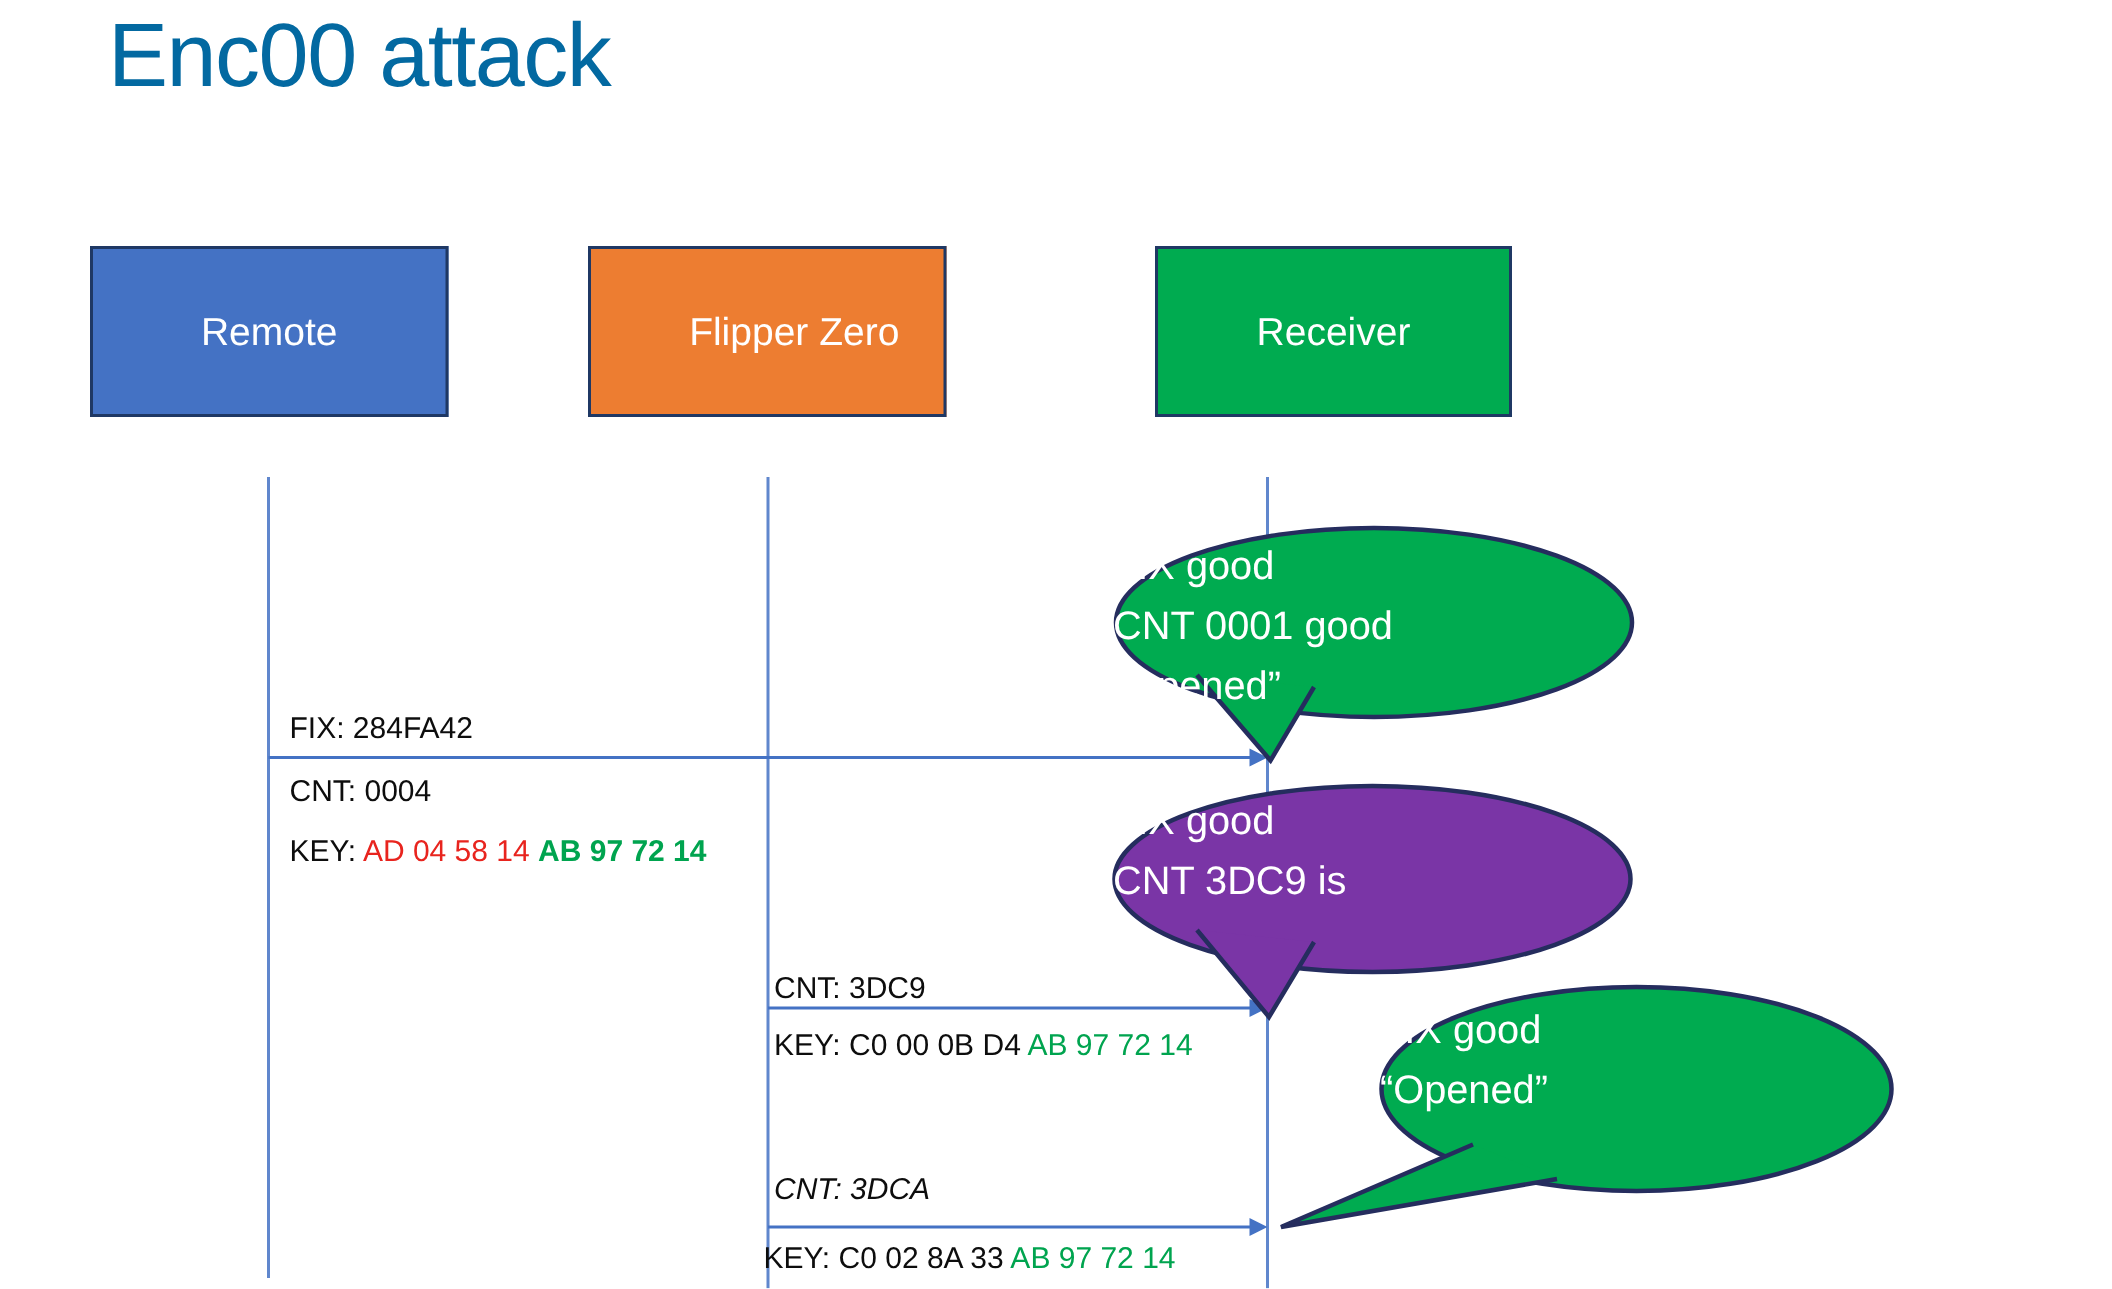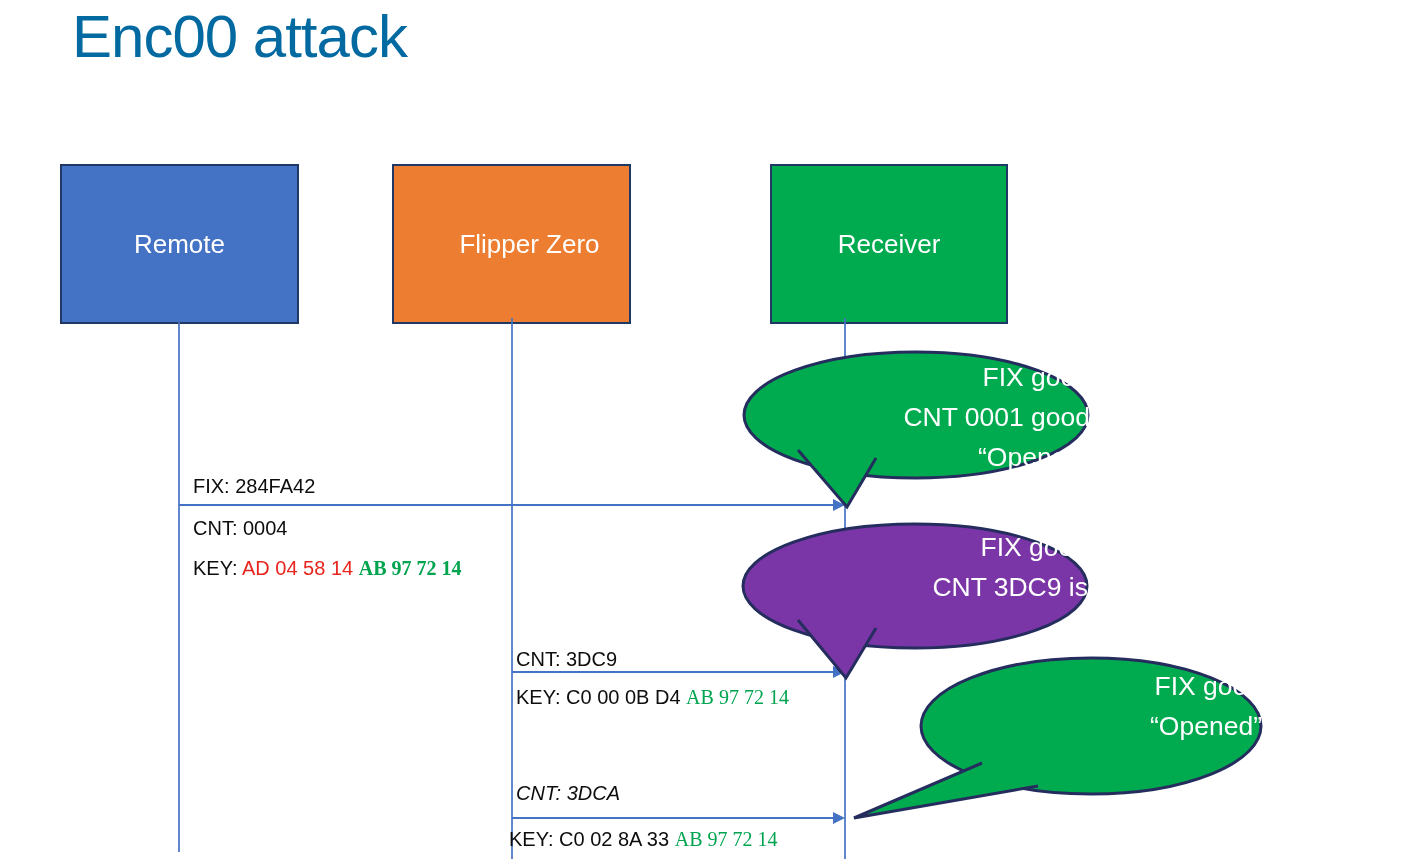--- a/index.html
+++ b/index.html
@@ -23,21 +23,21 @@
     overflow:hidden;
     font-family:"Liberation Sans","DejaVu Sans",sans-serif;
     color:var(--ink);
   }
   .title{
     position:absolute;left:72px;top:2px;
     font-size:60px;font-weight:300;letter-spacing:-1px;
     color:#0369a1;white-space:nowrap;
   }
   .actor{
-    position:absolute;top:164px;height:160px;
+    position:absolute;top:164px;height:114px;
     border:2.5px solid var(--actor-border);
     display:flex;align-items:center;justify-content:center;
     color:#fff;font-size:26px;
   }
   .actor.remote{left:60px;width:239px;background:var(--blue);}
   .actor.flipper{left:392px;width:239px;background:var(--orange);padding-left:36px;}
   .actor.receiver{left:726px;width:238px;background:var(--green);margin-left:44px;}
   .lifeline{
     position:absolute;top:318px;width:1.5px;
     background:var(--arrow);opacity:.85;
@@ -64,31 +64,31 @@
     white-space:nowrap;color:var(--ink);
   }
   .m1-fix{left:193px;top:470px;}
   .m1-cnt{left:193px;top:512px;}
   .m1-key{left:193px;top:552px;}
   .m2-cnt{left:516px;top:643px;}
   .m2-key{left:516px;top:681px;}
   .m3-cnt{left:516px;top:777px;font-style:italic;}
   .m3-key{left:509px;top:823px;}
   .seg-red{color:var(--red);}
-  .seg-green{color:var(--keygreen);font-family:Liberation Serif, serif;}
+  .seg-green{color:var(--keygreen);}
   .seg-green.bold{font-weight:700;}
   .bubble-svg{position:absolute;overflow:visible;}
   .bubble-svg.b1{left:735px;top:345px;width:365px;height:170px;}
   .bubble-svg.b2{left:735px;top:517px;width:365px;height:170px;}
   .bubble-svg.b3{left:840px;top:652px;width:432px;height:172px;}
   .shape-green{fill:var(--green);stroke:var(--bubble-border);stroke-width:3;}
   .shape-purple{fill:var(--purple);stroke:var(--bubble-border);stroke-width:3;}
   .btext{
     position:absolute;color:#fff;font-size:26.5px;line-height:40px;
-    text-align:right;white-space:nowrap;
+    text-align:left;white-space:nowrap;
   }
   .btext.b1{left:742px;top:357px;width:348px;}
   .btext.b2{left:742px;top:527px;width:346px;}
   .btext.b3{left:920px;top:666px;width:342px;}
 </style>
 </head>
 <body>
 
 <div class="slide">
 

